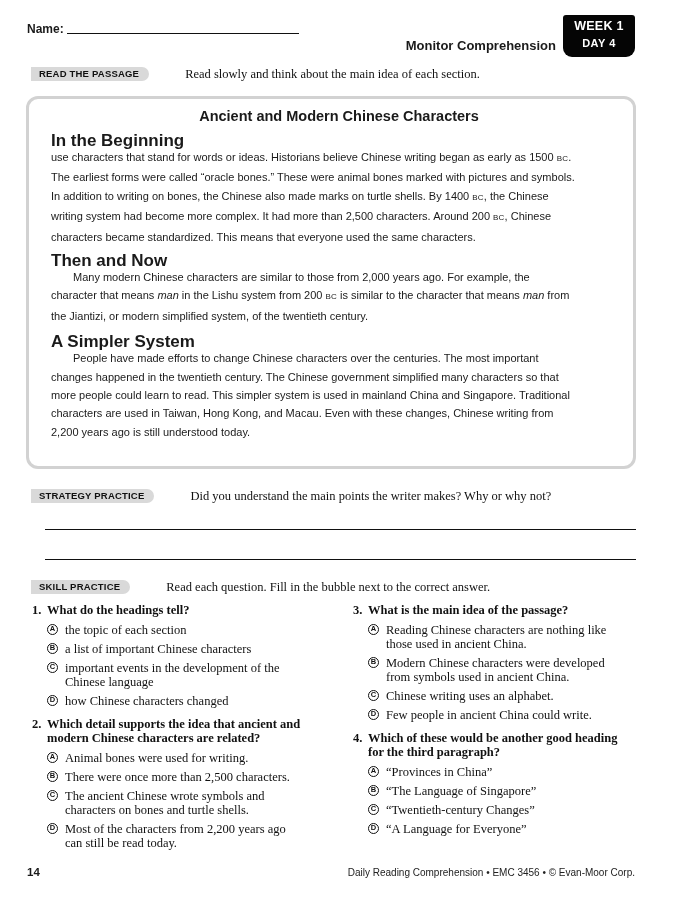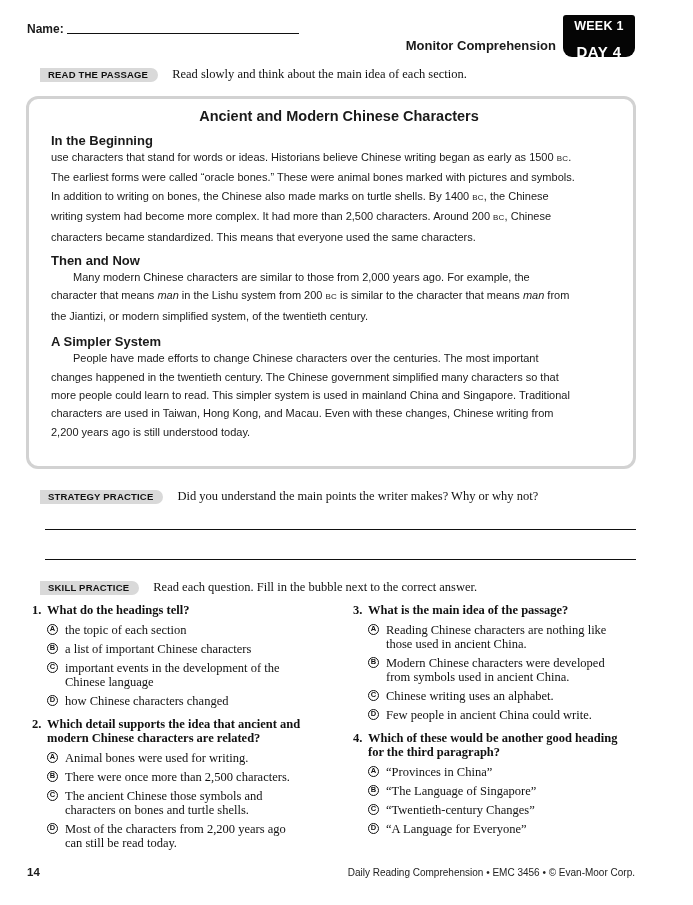--- a/index.html
+++ b/index.html
@@ -7,31 +7,31 @@
   body { position: relative; color: #1a1a1a; font-family: "Liberation Sans", sans-serif; }
 
   .name-row { position: absolute; left: 27px; top: 22px; display: flex; }
   .name-label { font-size: 12px; font-weight: bold; font-family: "Liberation Sans", sans-serif; }
   .name-line { width: 232px; height: 12px; border-bottom: 1.2px solid #111; margin-left: 3px; }
 
   .topic { position: absolute; right: 137px; top: 38px; font-size: 13px; font-weight: bold; }
   .badge { position: absolute; left: 563px; top: 15px; width: 72px; height: 42px; background: #050505; color: #fff;
            border-radius: 3px 3px 9px 9px; text-align: center; font-weight: bold; }
   .badge .wk { font-size: 12.5px; line-height: 12px; margin-top: 5px; letter-spacing: 0.3px; }
-  .badge .dy { font-size: 15px; line-height: 16px; margin-top: 12px; letter-spacing: 0.5px; }
-
-  .label-row { position: absolute; left: 40px; display: flex; align-items: center; }
+  .badge .dy { font-size: 11px; line-height: 16px; margin-top: 3px; letter-spacing: 0.5px; }
+
+  .label-row { position: absolute; left: 31px; display: flex; align-items: flex-start; gap: 22px; }
   .pill { background: #d9d9d9; font-size: 9.5px; font-weight: bold; letter-spacing: 0.2px;
           padding: 2px 10px 2px 8px; border-radius: 0 7px 7px 0; height: 14px; line-height: 10px; color: #111; }
   .instr { font-family: "Liberation Serif", serif; font-size: 12.5px; margin-left: 14px; color: #111; }
 
   .passage { position: absolute; left: 26px; top: 96px; width: 610px; height: 373px;
              border: 3px solid #d2d2d2; border-radius: 12px; padding: 7px 6px 0 22px; }
   .passage-title { text-align: center; font-size: 14.5px; font-weight: bold; margin-top: 0px; height: 23px; line-height: 20px; }
-  .sec-head { font-size: 13px; font-weight: bold; line-height: 15px; margin-top: 4px; }
+  .sec-head { font-size: 17px; font-weight: bold; line-height: 15px; margin-top: 4px; }
   .para { font-size: 11px; line-height: 18.4px; text-indent: 22px; color: #1a1a1a; }
   .sc { font-size: 8px; letter-spacing: 0.2px; }
 
   .write-line { position: absolute; left: 45px; width: 591px; height: 0; border-top: 1.3px solid #111; }
 
   .qcol { position: absolute; font-family: "Liberation Serif", serif; color: #111; }
   .q { margin-bottom: 6px; }
   .q-stem { display: flex; font-size: 12.5px; font-weight: bold; line-height: 14.5px; }
   .q-num { width: 15px; flex: none; }
   .opt { display: flex; margin-left: 15px; margin-top: 5px; font-size: 12.5px; line-height: 14px; }
@@ -132,21 +132,21 @@
     <div class="opt">
         <span class="bubble">A</span>
         <span>Animal bones were used for writing.</span>
       </div>
     <div class="opt">
         <span class="bubble">B</span>
         <span>There were once more than 2,500 characters.</span>
       </div>
     <div class="opt">
         <span class="bubble">C</span>
-        <span style="width:215px">The ancient Chinese those symbols and characters on bones and turtle shells.</span>
+        <span style="width:215px">The ancient Chinese wrote symbols and characters on bones and turtle shells.</span>
       </div>
     <div class="opt">
         <span class="bubble">D</span>
         <span style="width:235px">Most of the characters from 2,200 years ago can still be read today.</span>
       </div>
   </div>
 </div>
 
 <div class="qcol" style="left:353px; top:603px; width:290px;">
   <div class="q">

